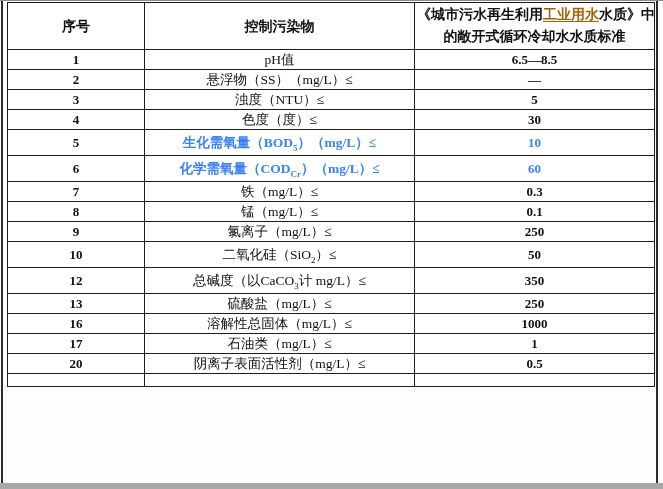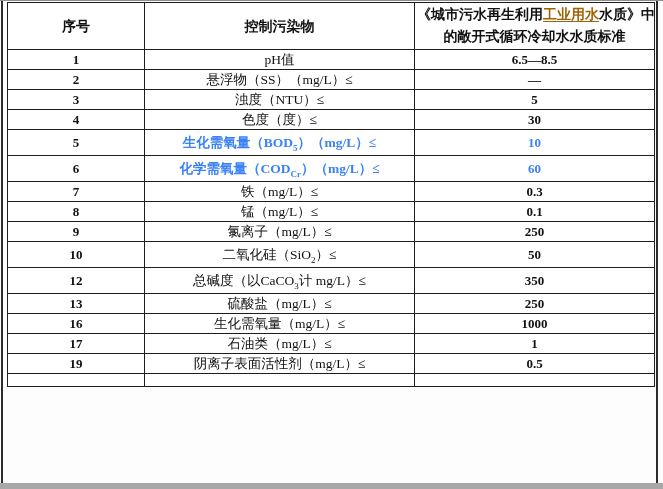--- a/index.html
+++ b/index.html
@@ -116,30 +116,30 @@
           <td class="label"><span>总碱度（以CaCO</span><sub>3</sub><span>计 mg/L）≤</span></td>
           <td class="val">350</td>
         </tr>
         <tr>
           <td class="num">13</td>
           <td class="label"><span>硫酸盐（mg/L）≤</span></td>
           <td class="val">250</td>
         </tr>
         <tr>
           <td class="num">16</td>
-          <td class="label"><span>生化需氧量（mg/L）≤</span></td>
+          <td class="label"><span>溶解性总固体（mg/L）≤</span></td>
           <td class="val">1000</td>
         </tr>
         <tr>
           <td class="num">17</td>
           <td class="label"><span>石油类（mg/L）≤</span></td>
           <td class="val">1</td>
         </tr>
         <tr>
-          <td class="num">19</td>
+          <td class="num">20</td>
           <td class="label"><span>阴离子表面活性剂（mg/L）≤</span></td>
           <td class="val">0.5</td>
         </tr>
         <tr class="partial">
           <td></td>
           <td></td>
           <td></td>
         </tr>
       </tbody>
   </table>

